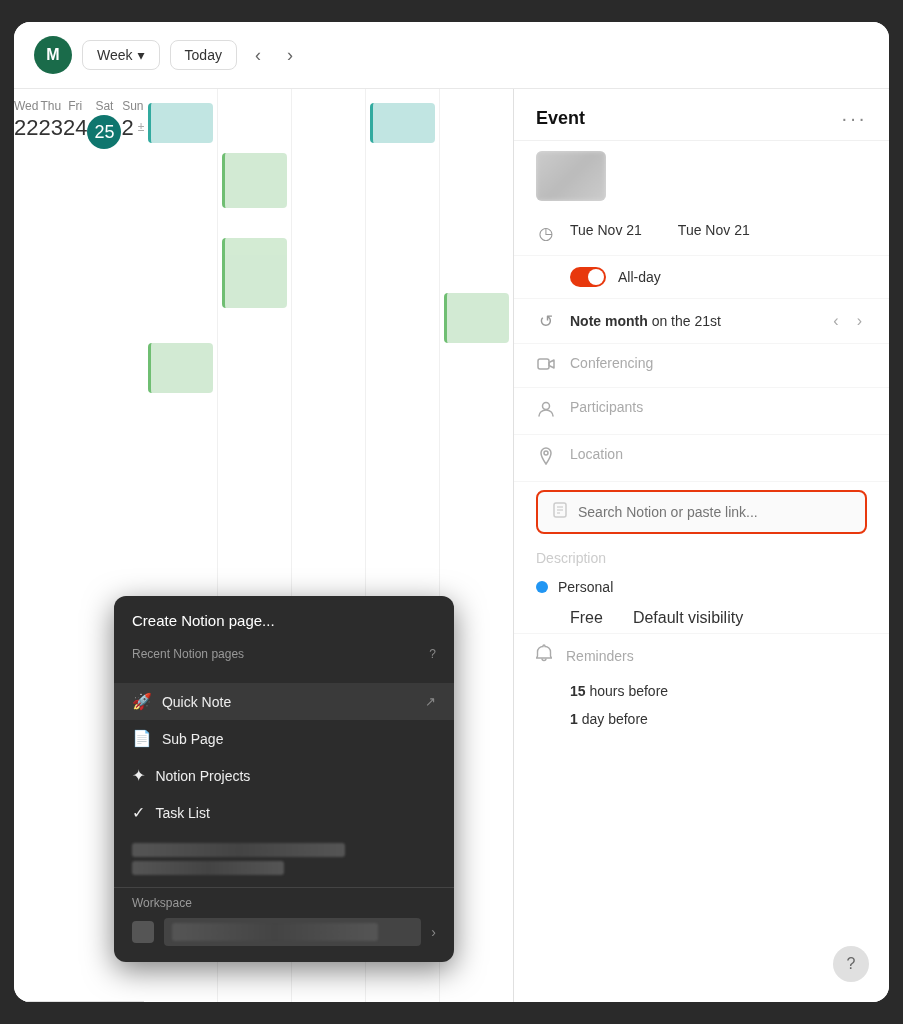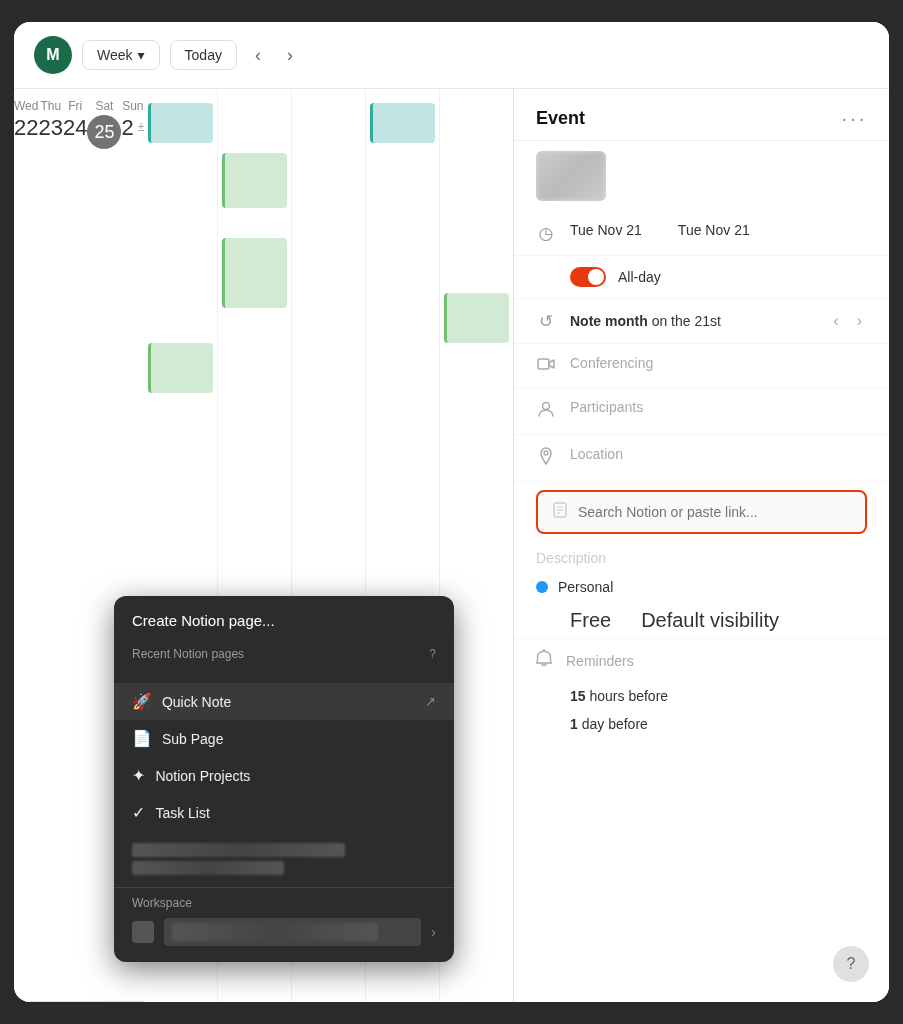--- a/index.html
+++ b/index.html
@@ -91,21 +91,21 @@
       color: #666;
     }
     .day-col-header .day-num {
       display: inline-block;
       font-size: 22px;
       font-weight: 500;
       color: #333;
       margin-top: 2px;
     }
     .day-col-header.today .day-num {
-      background: #737373;
+      background: #0f766e;
       color: #fff;
       border-radius: 50%;
       width: 34px; height: 34px;
       line-height: 34px;
       text-align: center;
       font-size: 18px;
     }
     .day-col-header .day-name {
       font-size: 12px;
       color: #888;
@@ -381,21 +381,21 @@
       font-size: 14px;
       font-weight: 500;
       color: #333;
     }
 
     
     .status-row {
       padding: 6px 22px 6px 56px;
       display: flex;
       gap: 30px;
-      font-size: 20px;
+      font-size: 16px;
       color: #333;
     }
 
     
     .reminder-field {
       padding: 10px 22px;
       display: flex;
       align-items: center;
       gap: 14px;
       border-top: 1px solid #f5f5f5;

